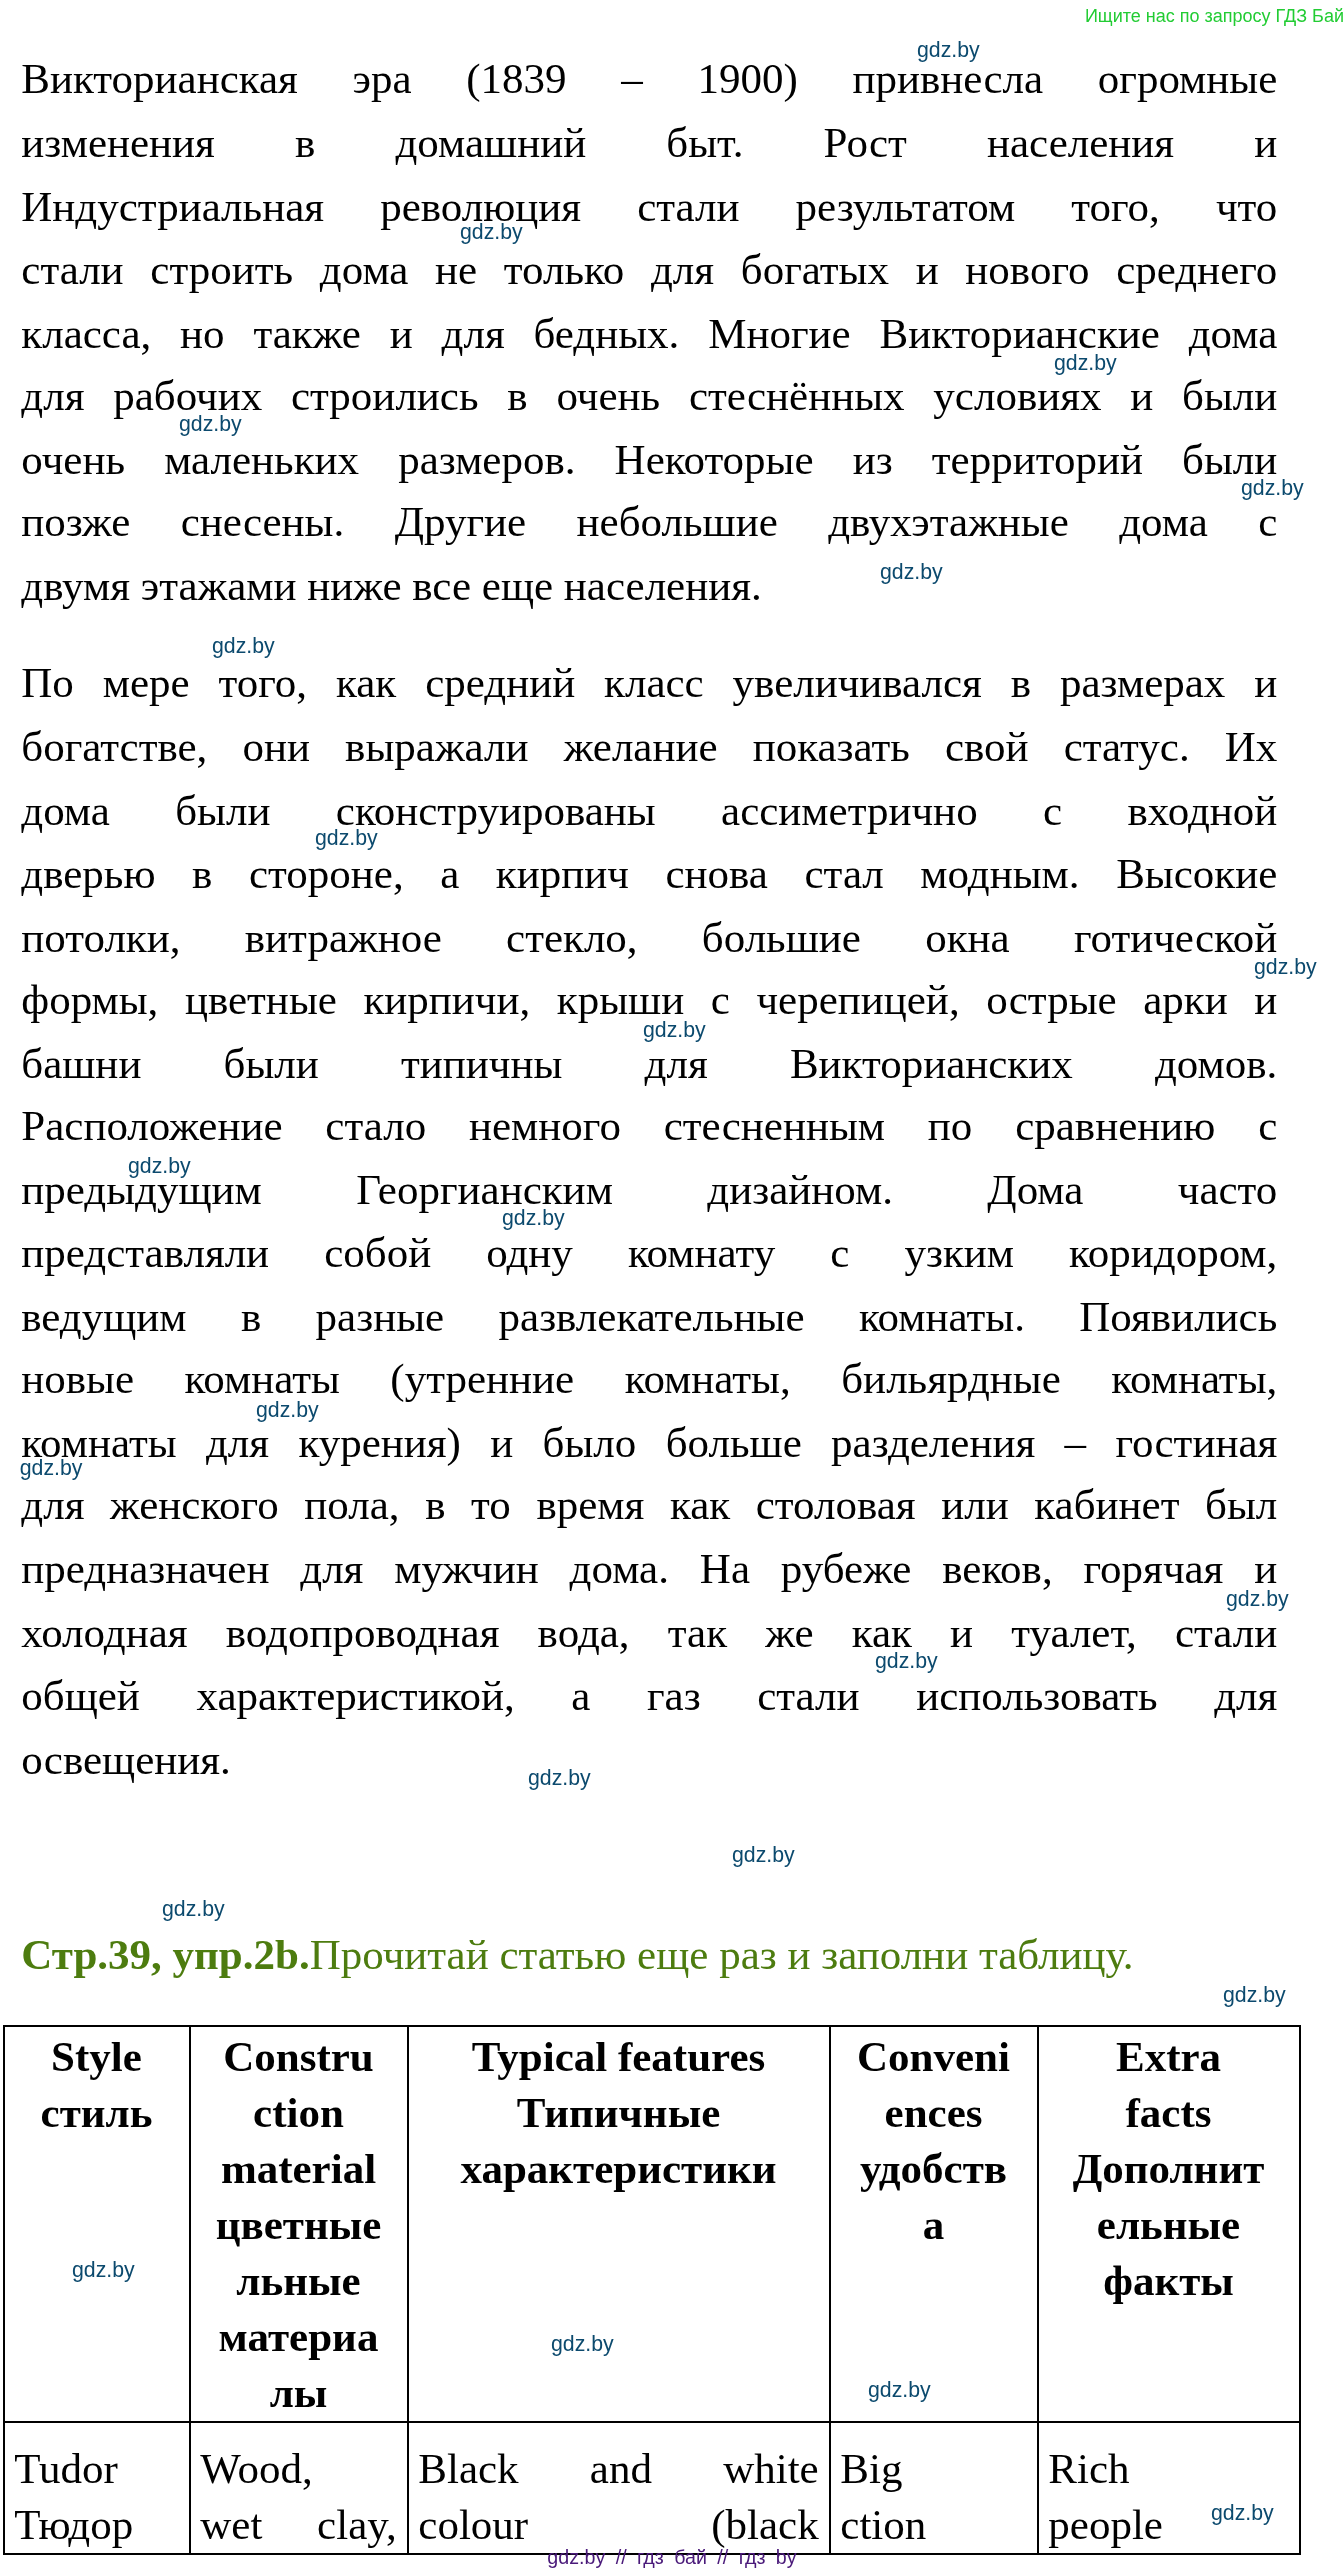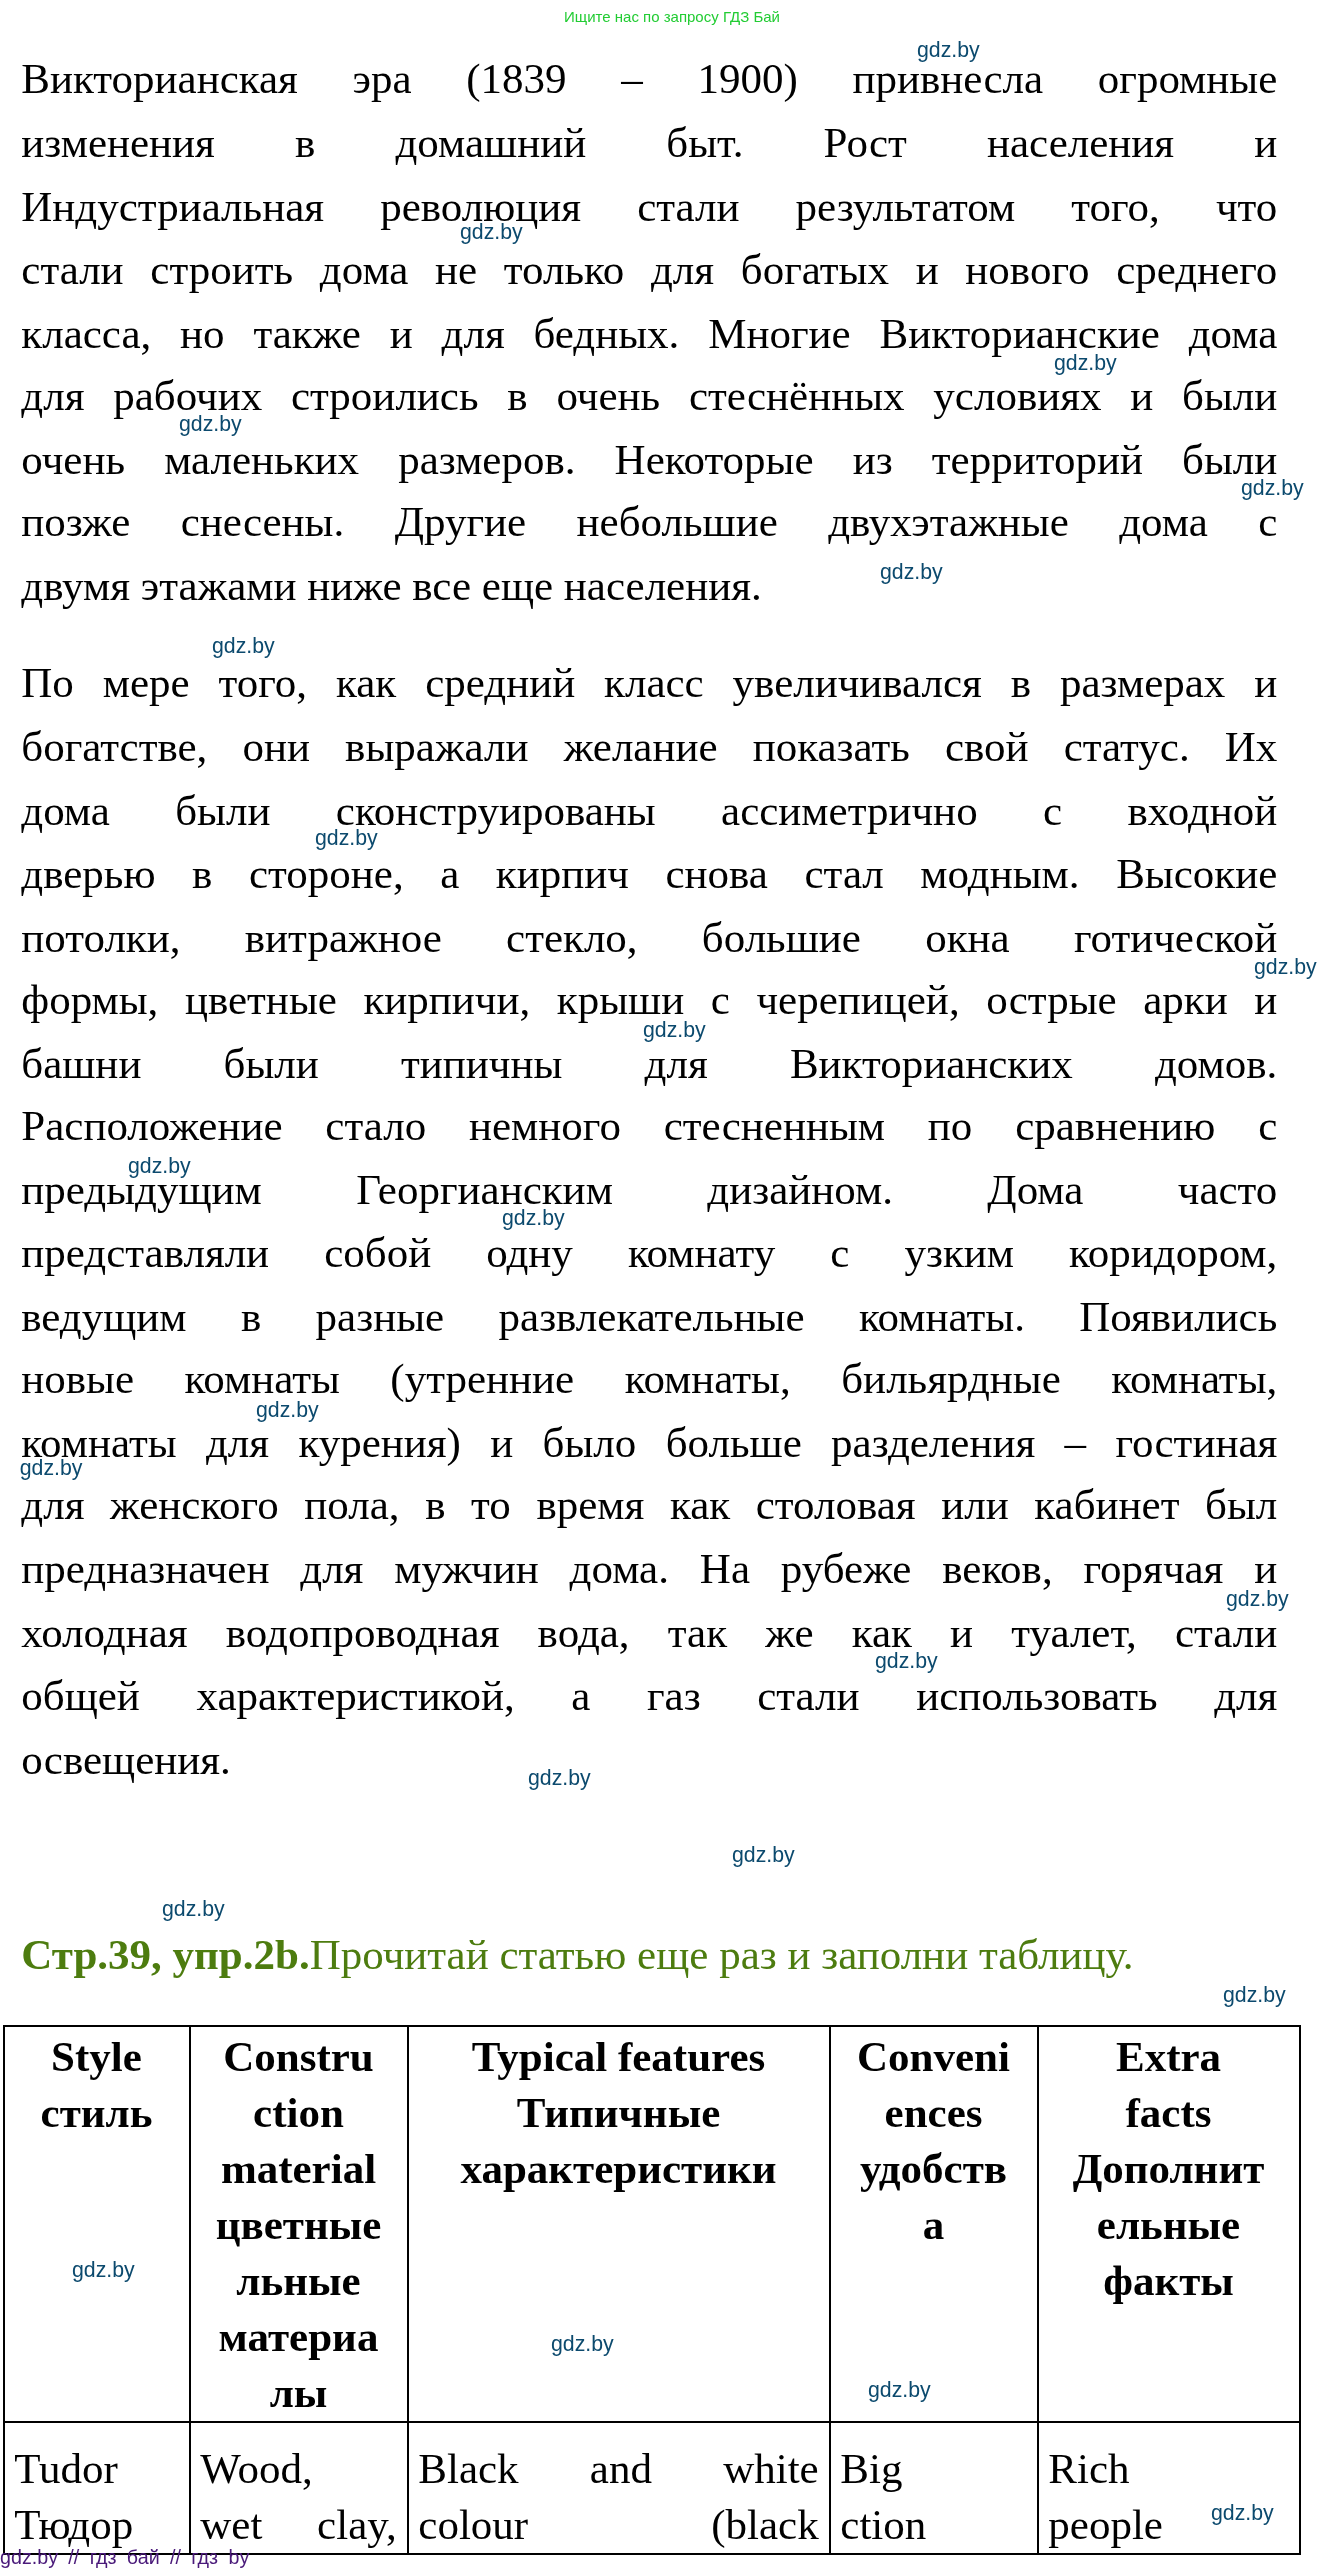--- a/index.html
+++ b/index.html
@@ -1,20 +1,20 @@
 <!DOCTYPE html>
 <html style="font-size:13px"><head>
 <meta charset="utf-8">
 <style>
   html, body { margin: 0; padding: 0; background: #ffffff; }
   body { width: 1344px; height: 2576px; position: relative; overflow: hidden; }
   .serif { font-family: "Liberation Serif", "DejaVu Serif", serif; }
   .sans { font-family: "Liberation Sans", "DejaVu Sans", sans-serif; }
-  #top-banner { position: absolute; left: 0; top: 0; width: 1344px; height: 33px; text-align: center; font-size: 15px; line-height: 33px; }
-  #footer-banner { position: absolute; left: 0; top: 2541px; width: 1344px; height: 33px; text-align: left; font-size: 19.7px; line-height: 33px; word-spacing: 4.9px; }
+  #top-banner { position: absolute; left: 0; top: 0; width: 1344px; height: 33px; text-align: right; font-size: 18px; line-height: 33px; }
+  #footer-banner { position: absolute; left: 0; top: 2541px; width: 1344px; height: 33px; text-align: center; font-size: 19.7px; line-height: 33px; word-spacing: 4.9px; }
   .line { position: absolute; left: 21.3px; width: 1256px; height: 49px; font-size: 43px; line-height: 49px; color: #000; text-align: justify; text-align-last: justify; white-space: nowrap; overflow: visible; }
   .line.last { text-align-last: left; }
   .wm { position: absolute; font-size: 21.3px; line-height: 24.6px; color: #0c4a6e; white-space: nowrap; }
   #heading { position: absolute; left: 21.3px; top: 1930px; font-size: 43px; line-height: 49px; color: #4d7c0f; white-space: nowrap; }
   #heading b { font-weight: bold; }
   table#fill-table { position: absolute; left: 2.5px; top: 2025px; border-collapse: collapse; table-layout: fixed; width: 1297px; }
   #fill-table td, #fill-table th { border: 2.5px solid #000; padding: 0 9.8px; vertical-align: top; color: #000; }
   #fill-table th { font-weight: bold; font-size: 43px; line-height: 56px; text-align: center; height: 379px; padding-top: 1.6px; }
   #fill-table th span { display: block; }
   #fill-table td { font-size: 43px; line-height: 56px; height: 112px; padding-top: 18px; }

